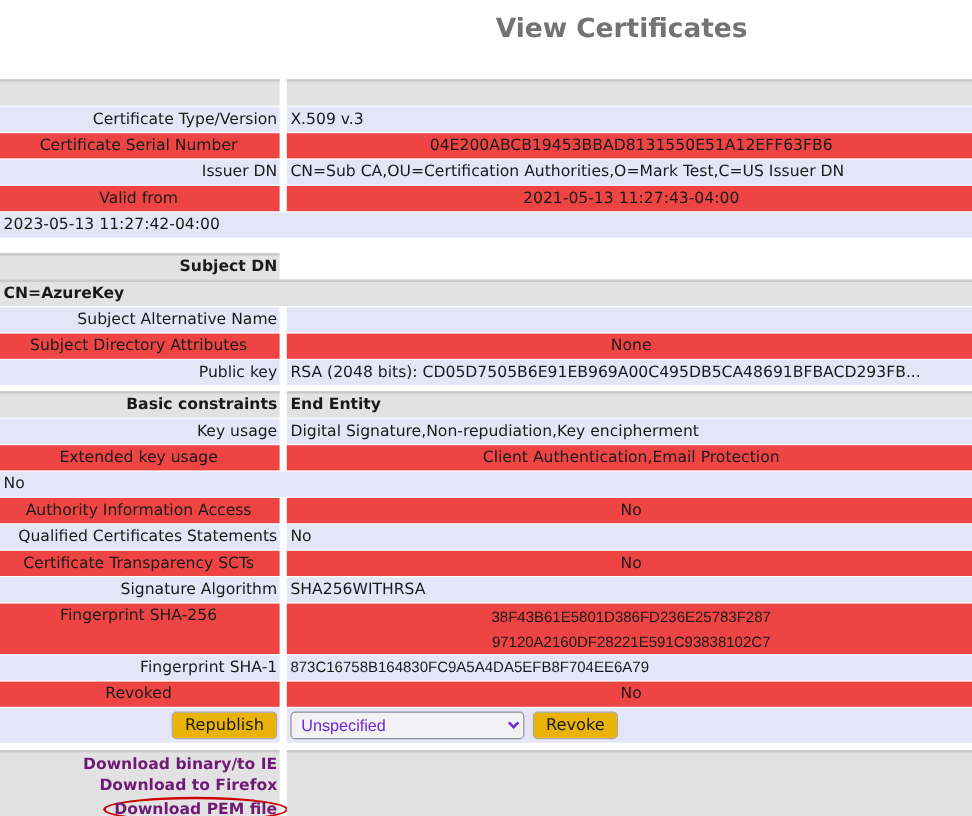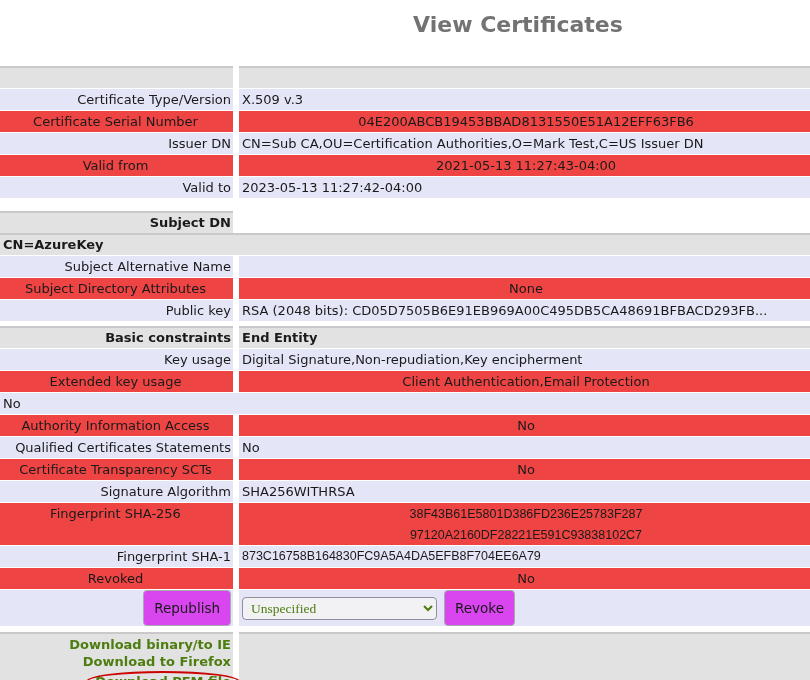--- a/index.html
+++ b/index.html
@@ -22,28 +22,28 @@
   .sec .cell { background:#e2e2e2; border-top:2px solid #c9c9c9;
                height:22px; line-height:20px; font-weight:bold; }
   .hdr .cell { background:#e2e2e2; border-top:2px solid #c9c9c9; height:22px; } .mt13 { margin-top:13px;flex-direction:column; }
   .mt5  { margin-top:5px; }  .mt6  { margin-top:6px; }
 
   .mono { font-family:Liberation Sans, sans-serif; font-size:12.5px; }
   .fp .cell { min-height:41px; }
   .fp .val div { line-height:20px; padding-top:1px; }
 
   .btnrow .cell { min-height:29px; line-height:29px; }
-  .btn { font-family:inherit; font-size:13.5px; color:#1a1a1a; background:#d946ef;
-         border:1px solid #a9a9b0; border-radius:4px; padding:2px 10px; height:36px;
+  .btn { font-family:inherit; font-size:13.5px; color:#1a1a1a; background:#eab308;
+         border:1px solid #a9a9b0; border-radius:4px; padding:2px 10px; height:23px;
          line-height:17px; vertical-align:middle; cursor:pointer; }
-  .sel { font-family:Liberation Serif, serif; font-size:13.5px; color:#4d7c0f; background:#f2f2f4;
+  .sel { font-family:Liberation Sans, sans-serif; font-size:13.5px; color:#6d28d9; background:#f2f2f4;
          border:1px solid #8f8f9d; border-radius:4px; width:195px; height:23px;
          padding:0 4px; vertical-align:middle; margin-right:7px; }
 
-  a.lnk { color:#4d7c0f; text-decoration:none; font-size:13px; cursor:pointer; }
+  a.lnk { color:#701a75; text-decoration:none; font-size:13px; cursor:pointer; }
 
   .dl .cell { min-height:57px; padding-top:2px; padding-bottom:2px; }
   .dl .lab  { line-height:17px; }
   .dl a.lnk { display:inline-block; line-height:17px; }
   .pem-oval { display:inline-block; border:2px solid #cc0000; border-radius:50%;
               padding:0 7px; margin-right:-9px; margin-top:1px; }
   .back .cell { min-height:23px; line-height:23px; }
 </style>
 </head>
 <body>
@@ -69,21 +69,20 @@
   </div>
   <div class="row bg-a">
     <div class="cell lab">Issuer DN</div>
     <div class="cell val">CN=Sub CA,OU=Certification Authorities,O=Mark Test,C=US Issuer DN</div>
   </div>
   <div class="row bg-b">
     <div class="cell lab">Valid from</div>
     <div class="cell val">2021-05-13 11:27:43-04:00</div>
   </div>
   <div class="row bg-a">
-    <div class="cell lab">Valid to</div>
     <div class="cell val">2023-05-13 11:27:42-04:00</div>
   </div>
 
   <div class="row sec mt13">
     <div class="cell lab">Subject DN</div>
     <div class="cell val">CN=AzureKey</div>
   </div>
   <div class="row bg-a">
     <div class="cell lab">Subject Alternative Name</div>
     <div class="cell val"></div>

